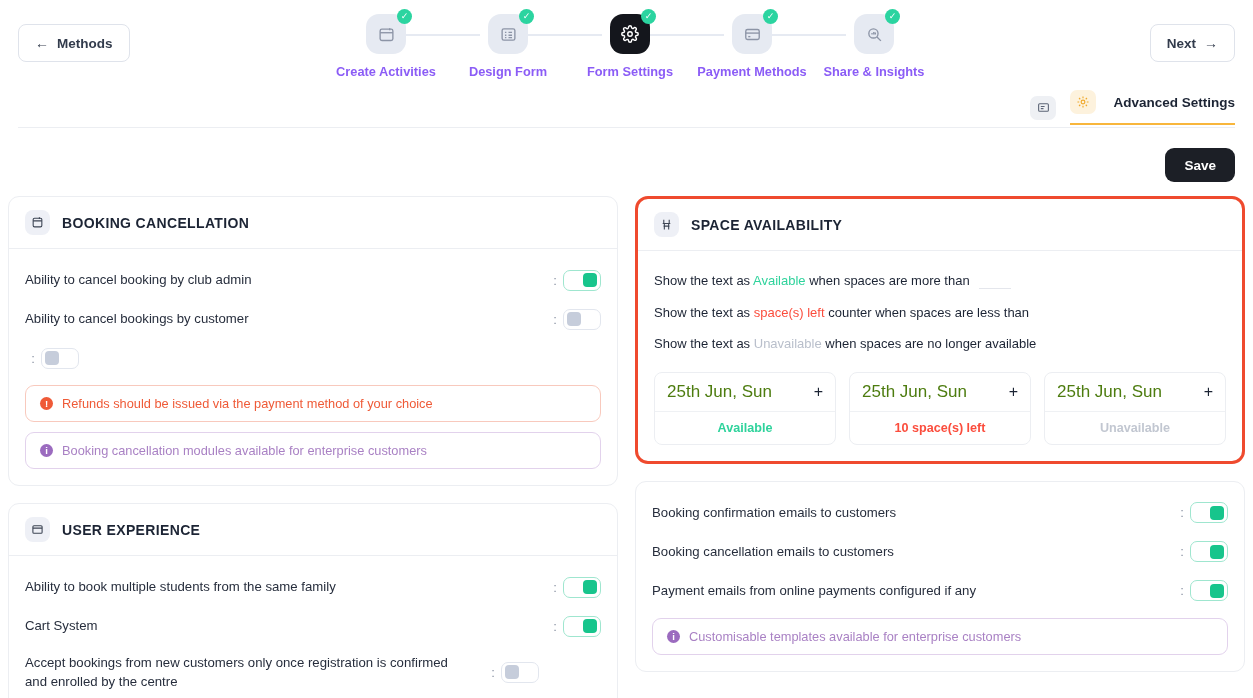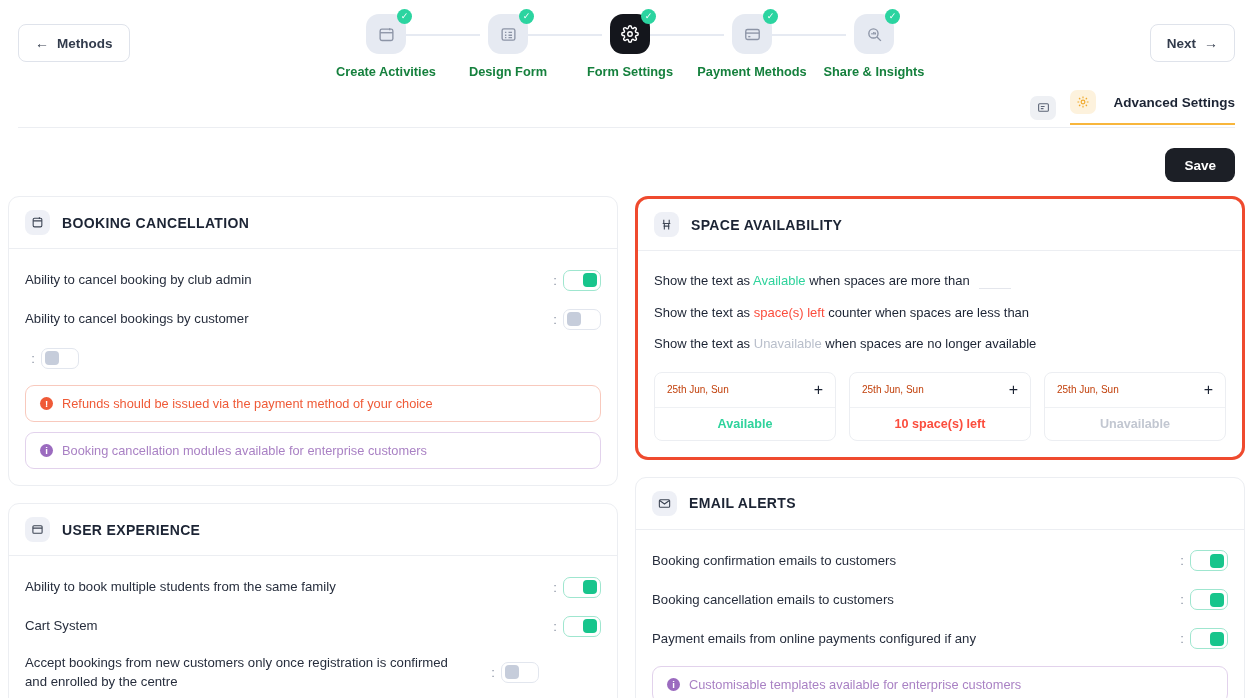--- a/index.html
+++ b/index.html
@@ -62,21 +62,21 @@
     width: 15px; height: 15px;
     border-radius: 50%;
     background: #2bd4a0;
     display: flex; align-items: center; justify-content: center;
     color: #fff; font-size: 9px; line-height: 1;
   }
   .step-label {
     margin-top: 10px;
     font-size: 12.8px;
     font-weight: 700;
-    color: #15803d;
+    color: #8b5cf6;
     white-space: nowrap;
   }
   .connector {
     position: absolute;
     top: 20px;
     height: 2px;
     background: #e6eaf2;
     width: 74px;
   }
   .c1 { left: 81px; }
@@ -262,21 +262,21 @@
     border: 1px solid #eceef2;
     border-radius: 8px;
     overflow: hidden;
     background: #fff;
   }
   .sa-card-top {
     display: flex; align-items: center; justify-content: space-between;
     padding: 9px 12px;
     border-bottom: 1px solid #eff1f4;
   }
-  .sa-date { font-size: 10px; color: #c2410c; }
+  .sa-date { font-size: 17px; color: #4d7c0f; }
   .sa-plus { font-size: 16px; color: #1c2434; cursor: pointer; line-height: 1; }
   .sa-card-bot {
     text-align: center;
     padding: 9px 8px;
     font-size: 12.6px;
     font-weight: 600;
   }
   .st-available { color: #2fd39c; }
   .st-left { color: #fb4d3d; }
   .st-unavailable { color: #c2c7d1; }
@@ -547,29 +547,20 @@
                 <span class="sa-plus">+</span>
               </div>
               <div class="sa-card-bot st-unavailable">Unavailable</div>
             </div>
           </div>
 
         </div>
       </div>
 
       <div class="card">
-        <div class="card-head">
-          <span class="card-head-ico">
-            <svg width="13" height="13" viewBox="0 0 24 24" fill="none" stroke="currentColor" stroke-width="2">
-              <rect x="2.5" y="5" width="19" height="14" rx="2"></rect>
-                <path d="m3 6.5 9 6.5 9-6.5"></path>
-            </svg>
-          </span>
-          <span class="card-title">EMAIL ALERTS</span>
-        </div>
         <div class="card-body">
 
           <div class="srow">
             <span class="srow-label">Booking confirmation emails to customers</span>
             <span class="colon">:</span>
             <span class="toggle on">
                 <span class="knob"></span>
               </span>
           </div>
 

